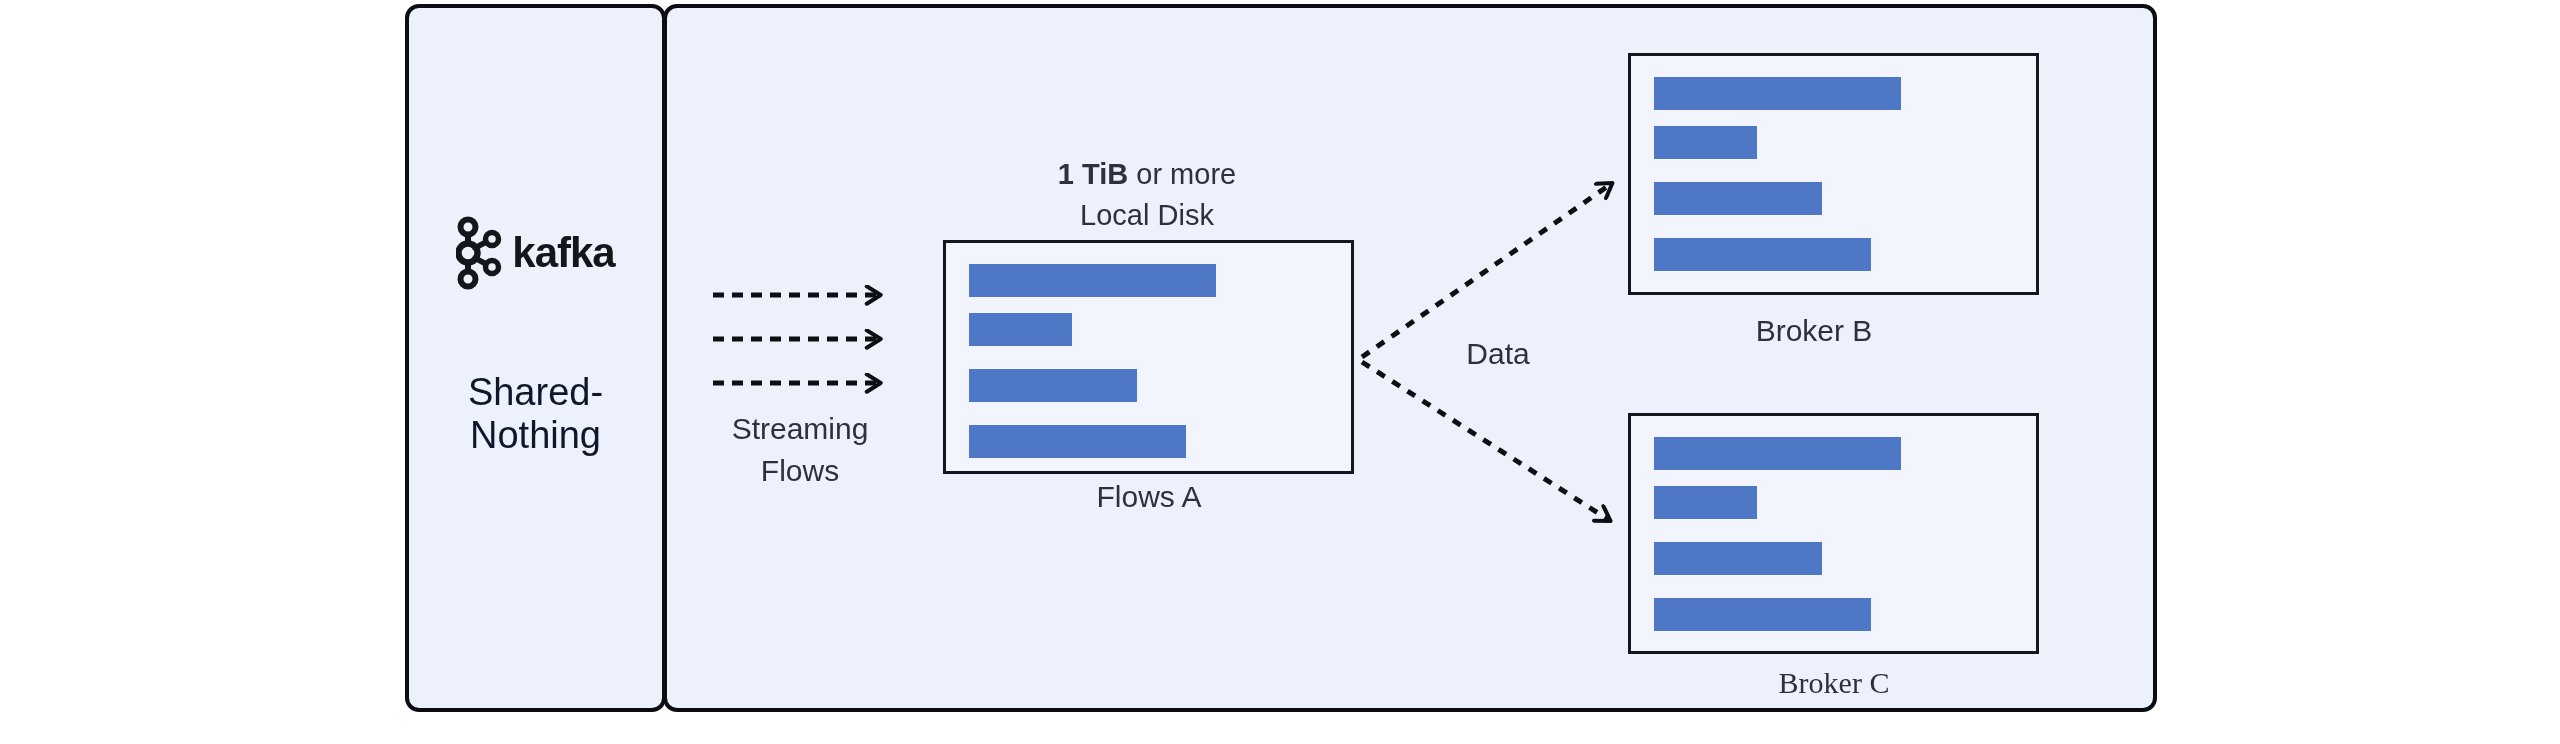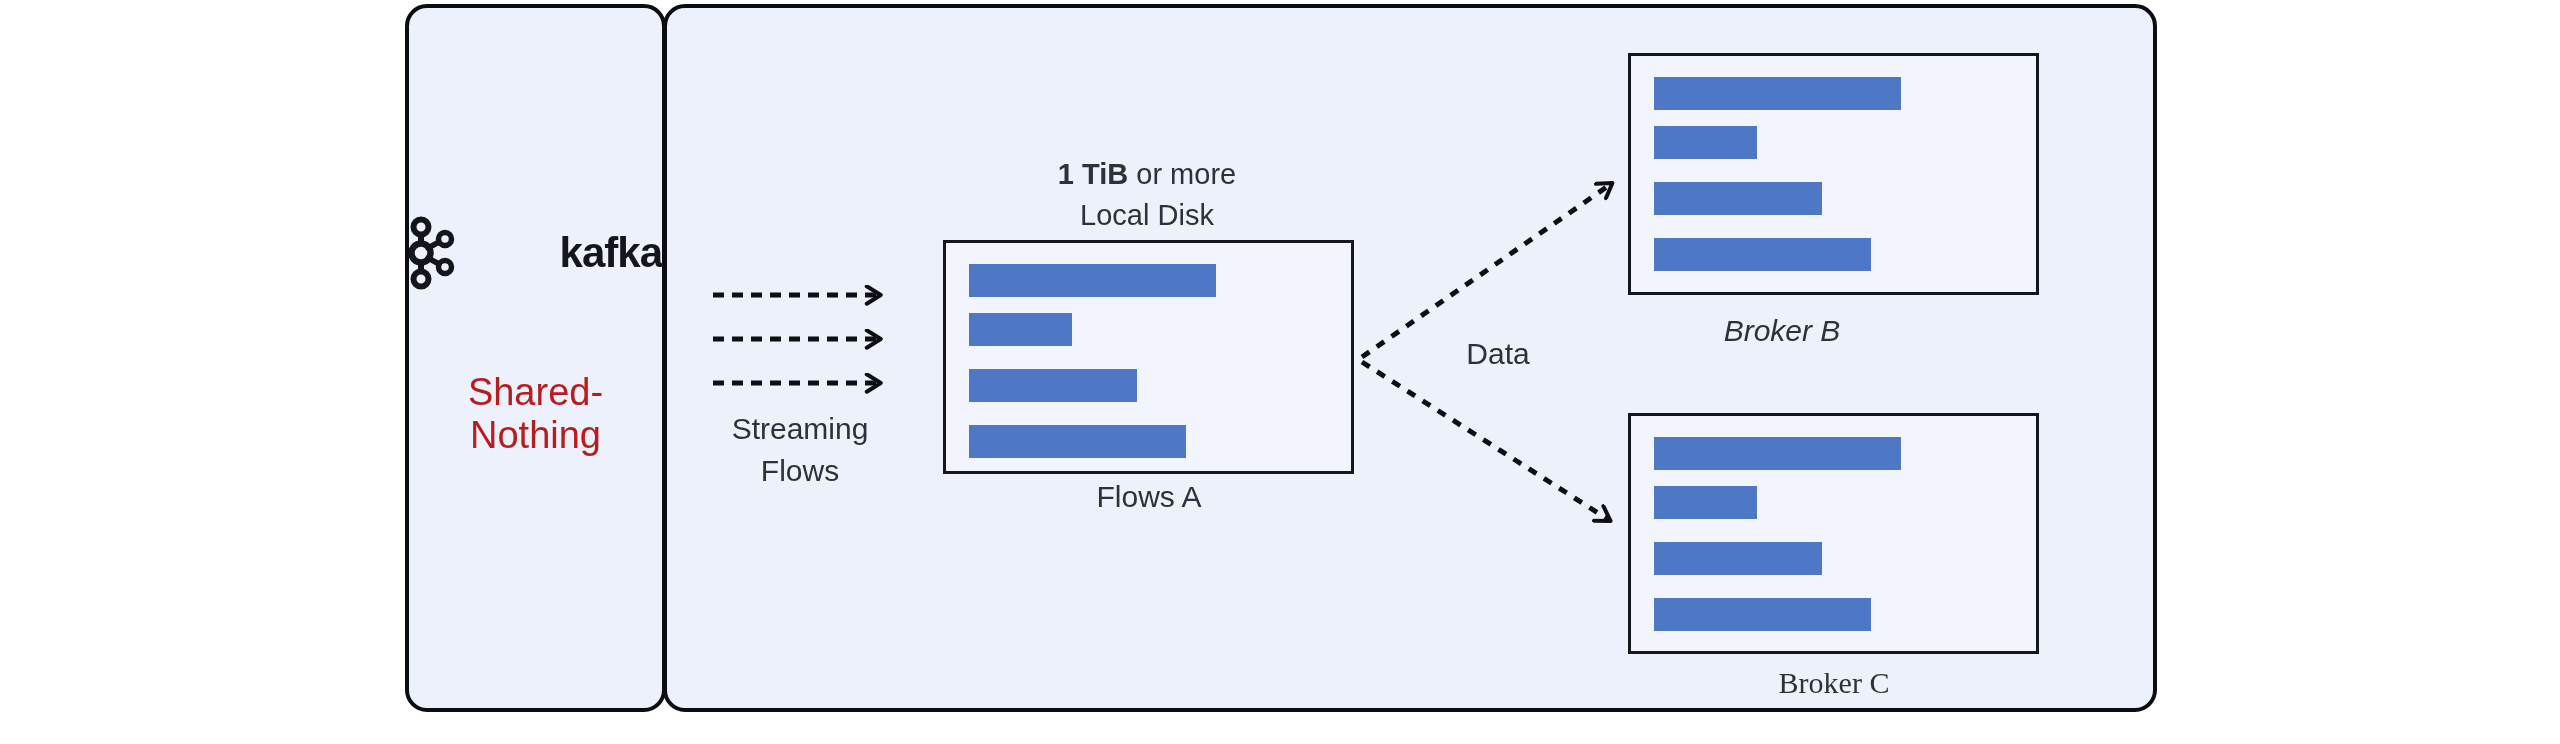--- a/index.html
+++ b/index.html
@@ -3,51 +3,51 @@
 <meta charset="utf-8">
 <style>
   html, body { margin: 0; padding: 0; background: #ffffff; }
   .canvas {
     position: relative; width: 2560px; height: 744px;
     background: #ffffff; overflow: hidden;
     font-family: "Liberation Sans", sans-serif; color: #2c313d;
   }
   .panel {
     position: absolute; top: 4px; height: 700px;
-    background: #edf1fb; border: 4px solid #0c0d12; border-radius: 22px;
+    background: #edf1fb; border: 4px solid #0c0d12; border-radius: 14px;
     box-sizing: content-box;
   }
   .left-panel  { left: 405px; width: 253px; }
   .main-panel  { left: 663px; width: 1486px; }
 
   
   .logo-row {
     position: absolute; top: 208px; left: 0; right: 0;
-    display: flex; justify-content: space-between; align-items: center; gap: 10px;
+    display: flex; justify-content: center; align-items: center; gap: 10px;
   }
   .logo-icon { display: block; }
   .wordmark {
     font-size: 42px; font-weight: bold; color: #15161c; letter-spacing: -1px;
     line-height: 1;
   }
   .shared-nothing {
     position: absolute; top: 363px; left: 0; right: 0;
-    text-align: center; font-size: 38px; color: #b91c1c;
+    text-align: center; font-size: 38px; color: #0f172a;
   }
 
   
   .arrows { position: absolute; left: 0; top: 0; }
 
   .txt { position: absolute; text-align: center; font-size: 30px; color: #2c313d; }
   .disk-note   { left: 300px; top: 146px; width: 360px; font-size: 29px; line-height: 41px; }
   .disk-note .bold { font-weight: bold; }
   .streaming-label   { left: 8px;    top: 400px; width: 250px; line-height: 42px; }
   .replication-label { left: 706px;  top: 325px; width: 250px; line-height: 41px; }
   .broker-label-a { left: 332px;  top: 472px; width: 300px; }
-  .broker-label-b { left: 965px; top: 306px; width: 300px; font-style: italic; }
+  .broker-label-b { left: 997px; top: 306px; width: 300px; }
   .broker-label-c { left: 1017px; top: 658px; width: 300px; font-family: Liberation Serif, serif; }
 
   .broker {
     position: absolute; background: #f2f5fd; border: 3px solid #16171d;
     box-sizing: content-box;
   }
   .broker-a { left: 276px; top: 232px; width: 405px; height: 228px; }
   .broker-b { left: 961px; top: 45px;  width: 405px; height: 236px; }
   .broker-c { left: 961px; top: 405px; width: 405px; height: 235px; }
   .bar { position: absolute; left: 23px; height: 33px; }

